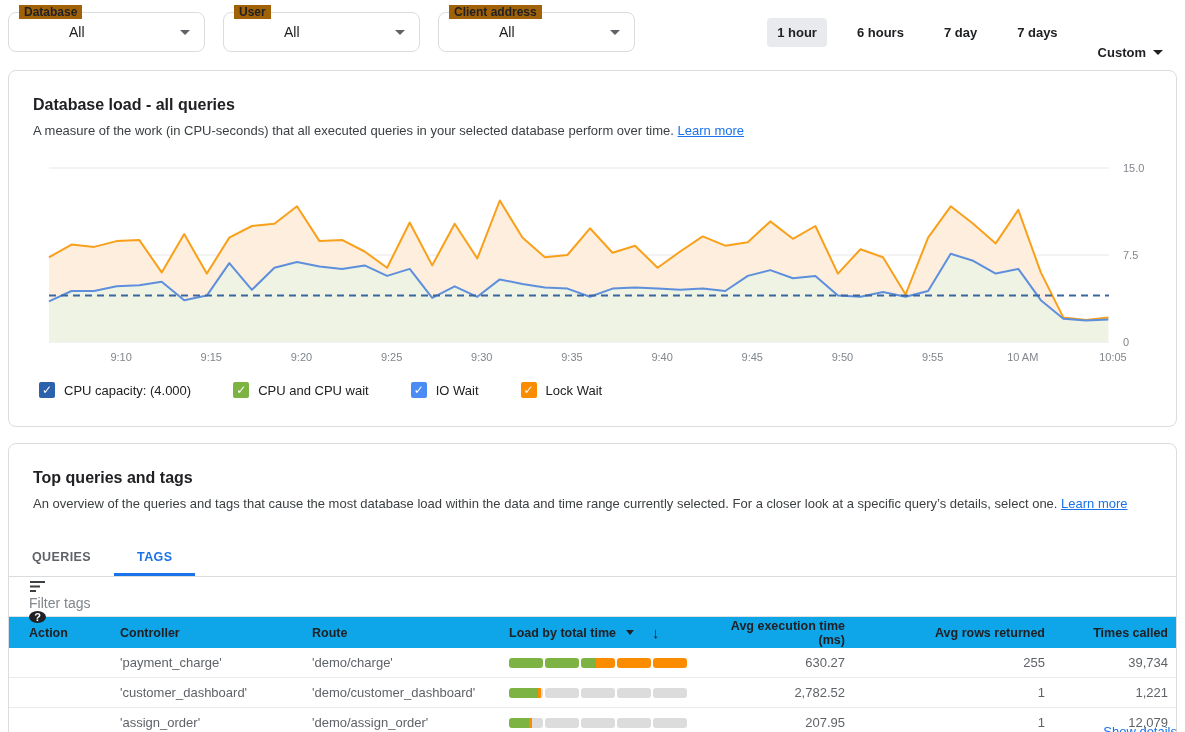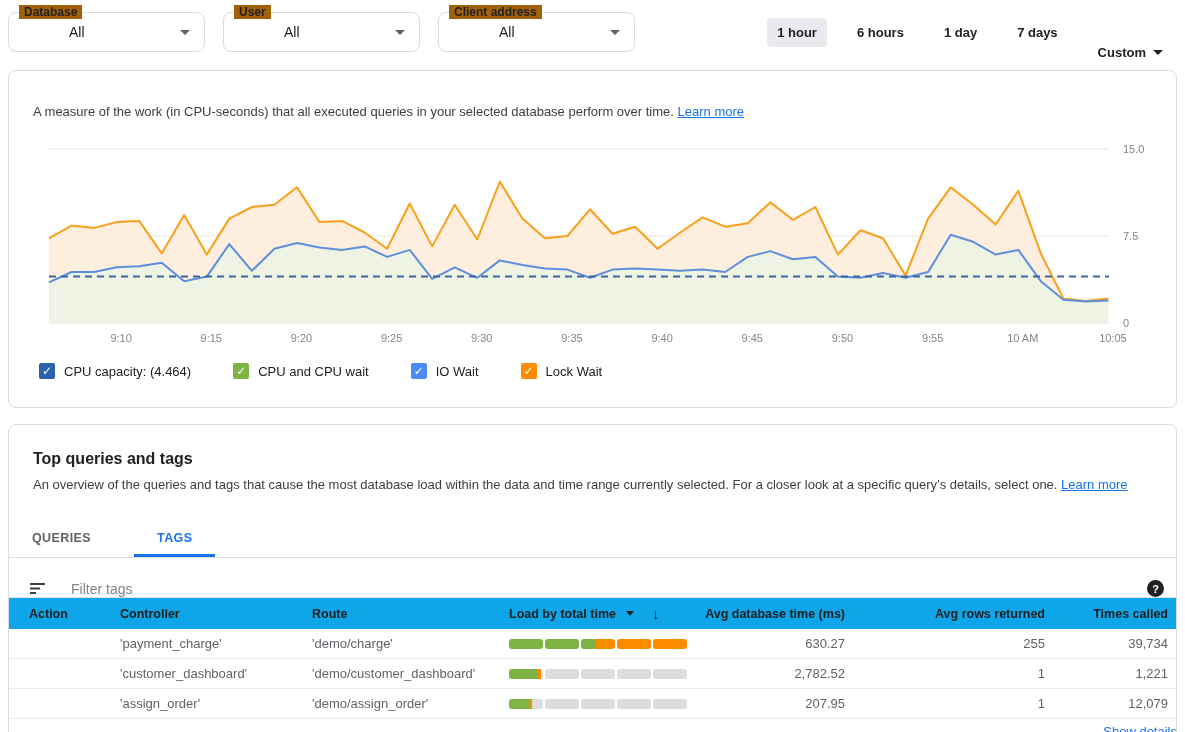--- a/index.html
+++ b/index.html
@@ -38,28 +38,28 @@
   svg#load-chart { display:block; margin-top:16px; }
   text.axis-lbl { font-size:11px; fill:#80868b; font-family:"Liberation Sans","DejaVu Sans",sans-serif; }
   text.mid { text-anchor:middle; }
   .legend { display:flex; align-items:center; gap:42px; margin-top:14px; padding-left:6px; }
   .legend-item { display:flex; align-items:center; gap:9px; cursor:pointer; }
   .cb { width:16px; height:16px; border-radius:2px; color:#fff; font-size:12px; font-weight:700;
     display:flex; align-items:center; justify-content:center; line-height:16px; }
   .lg-lbl { font-size:13px; color:#202124; }
 
   
-  .tabs { display:flex; margin-top:27px; border-bottom:1px solid #dadce0; height:37px;gap:20px; }
+  .tabs { display:flex; margin-top:27px; border-bottom:1px solid #dadce0; height:37px; }
   .tab { padding:0 23px; display:flex; align-items:center; font-size:12.5px; font-weight:700;
     letter-spacing:.4px; color:#5f6368; cursor:pointer; border-bottom:3px solid transparent; }
   .tab.active { color:#1a73e8; border-bottom-color:#1a73e8; }
 
   
-  .filter-row { display:flex; align-items:flex-end; height:40px; padding:0 12px 0 20px;
-    border-bottom:1px solid #e0e0e0; }
+  .filter-row { display:flex; align-items:flex-start; height:40px; padding:0 12px 0 20px;
+    border-bottom:1px solid #e0e0e0;flex-direction:column; }
   .filter-icon { margin-right:24px; display:flex; }
   .filter-input { border:none; outline:none; font-family:inherit; font-size:14px; color:#202124;
     flex:1; background:transparent; }
   .filter-input::placeholder { color:#80868b; }
   .help-icon { width:17px; height:17px; border-radius:50%; background:#202124; color:#fff;
     font-size:11px; font-weight:700; display:flex; align-items:center; justify-content:center;
     cursor:pointer; }
 
   
   .tgrid { display:grid; grid-template-columns:91px 192px 197px 196px 140px 200px 1fr;
@@ -94,30 +94,31 @@
       <span class="caret"></span>
     </div>
     <div class="select-field">
       <span class="fld-label">Client address</span>
       <span class="fld-value">All</span>
       <span class="caret"></span>
     </div>
     <div class="time-range">
       <button class="tr-opt selected">1 hour</button>
         <button class="tr-opt">6 hours</button>
-        <button class="tr-opt">1 day</button>
+        <button class="tr-opt">7 day</button>
         <button class="tr-opt">7 days</button>
         <div class="tr-custom">
         <span>Custom</span>
         <span class="caret"></span>
       </div>
     </div>
   </div>
 
   <div class="card card1">
+    <div class="card-title">Database load - all queries</div>
     <div class="card-desc">
       <span>A measure of the work (in CPU-seconds) that all executed queries in your selected database perform over time.</span>
       <a class="lnk">Learn more</a>
     </div>
     <svg id="load-chart" width="1121" height="212" viewBox="0 0 1121 212">
         <line x1="16" x2="1076" y1="186" y2="186" stroke="#e7e7e7" stroke-width="1"></line>
         <text x="1090" y="190" class="axis-lbl">0</text>
         <line x1="16" x2="1076" y1="99" y2="99" stroke="#e7e7e7" stroke-width="1"></line>
         <text x="1090" y="103" class="axis-lbl">7.5</text>
         <line x1="16" x2="1076" y1="12" y2="12" stroke="#e7e7e7" stroke-width="1"></line>
@@ -136,21 +137,21 @@
         <text x="1079.9470000000001" y="205" class="axis-lbl mid">10:05</text>
         <polygon points="16.0,145.4 38.5,135.0 61.1,135.0 83.6,130.3 106.2,129.2 128.7,125.7 151.2,144.2 173.8,139.6 196.3,107.1 218.9,133.8 241.4,111.8 264.0,106.0 286.5,110.6 309.0,112.9 331.6,109.4 354.1,119.9 376.7,112.9 399.2,141.9 421.7,130.3 444.3,140.8 466.8,123.4 489.4,128.0 511.9,131.5 534.4,132.6 557.0,140.8 579.5,132.6 602.1,131.5 624.6,132.6 647.2,133.8 669.7,132.6 692.2,135.0 714.8,119.9 737.3,114.1 759.9,122.2 782.4,119.9 804.9,139.6 827.5,140.8 850.0,136.1 872.6,140.8 895.1,135.0 917.7,97.8 940.2,104.8 962.7,117.6 985.3,112.9 1007.8,144.2 1030.4,162.8 1052.9,164.5 1075.4,163.4 1075.4,186 16.0,186" fill="#eef3e3"></polygon>
         <polygon points="16.0,101.3 38.5,88.6 61.1,90.9 83.6,85.1 106.2,83.9 128.7,116.4 151.2,78.1 173.8,117.6 196.3,81.6 218.9,70.0 241.4,67.7 264.0,50.3 286.5,85.1 309.0,83.9 331.6,95.5 354.1,111.8 376.7,66.5 399.2,109.4 421.7,67.7 444.3,102.5 466.8,44.5 489.4,81.6 511.9,101.3 534.4,99.0 557.0,72.3 579.5,96.7 602.1,89.7 624.6,111.8 647.2,95.5 669.7,80.4 692.2,89.7 714.8,86.2 737.3,65.4 759.9,82.8 782.4,70.0 804.9,117.6 827.5,93.2 850.0,101.3 872.6,138.4 895.1,81.6 917.7,50.3 940.2,67.7 962.7,87.4 985.3,53.8 1007.8,116.4 1030.4,161.6 1052.9,164.0 1075.4,161.6 1075.4,163.4 1052.9,164.5 1030.4,162.8 1007.8,144.2 985.3,112.9 962.7,117.6 940.2,104.8 917.7,97.8 895.1,135.0 872.6,140.8 850.0,136.1 827.5,140.8 804.9,139.6 782.4,119.9 759.9,122.2 737.3,114.1 714.8,119.9 692.2,135.0 669.7,132.6 647.2,133.8 624.6,132.6 602.1,131.5 579.5,132.6 557.0,140.8 534.4,132.6 511.9,131.5 489.4,128.0 466.8,123.4 444.3,140.8 421.7,130.3 399.2,141.9 376.7,112.9 354.1,119.9 331.6,109.4 309.0,112.9 286.5,110.6 264.0,106.0 241.4,111.8 218.9,133.8 196.3,107.1 173.8,139.6 151.2,144.2 128.7,125.7 106.2,129.2 83.6,130.3 61.1,135.0 38.5,135.0 16.0,145.4" fill="#fdeedd"></polygon>
         <polyline points="16.0,101.3 38.5,88.6 61.1,90.9 83.6,85.1 106.2,83.9 128.7,116.4 151.2,78.1 173.8,117.6 196.3,81.6 218.9,70.0 241.4,67.7 264.0,50.3 286.5,85.1 309.0,83.9 331.6,95.5 354.1,111.8 376.7,66.5 399.2,109.4 421.7,67.7 444.3,102.5 466.8,44.5 489.4,81.6 511.9,101.3 534.4,99.0 557.0,72.3 579.5,96.7 602.1,89.7 624.6,111.8 647.2,95.5 669.7,80.4 692.2,89.7 714.8,86.2 737.3,65.4 759.9,82.8 782.4,70.0 804.9,117.6 827.5,93.2 850.0,101.3 872.6,138.4 895.1,81.6 917.7,50.3 940.2,67.7 962.7,87.4 985.3,53.8 1007.8,116.4 1030.4,161.6 1052.9,164.0 1075.4,161.6" fill="none" stroke="#f9a01b" stroke-width="2" stroke-linejoin="round"></polyline>
         <polyline points="16.0,145.4 38.5,135.0 61.1,135.0 83.6,130.3 106.2,129.2 128.7,125.7 151.2,144.2 173.8,139.6 196.3,107.1 218.9,133.8 241.4,111.8 264.0,106.0 286.5,110.6 309.0,112.9 331.6,109.4 354.1,119.9 376.7,112.9 399.2,141.9 421.7,130.3 444.3,140.8 466.8,123.4 489.4,128.0 511.9,131.5 534.4,132.6 557.0,140.8 579.5,132.6 602.1,131.5 624.6,132.6 647.2,133.8 669.7,132.6 692.2,135.0 714.8,119.9 737.3,114.1 759.9,122.2 782.4,119.9 804.9,139.6 827.5,140.8 850.0,136.1 872.6,140.8 895.1,135.0 917.7,97.8 940.2,104.8 962.7,117.6 985.3,112.9 1007.8,144.2 1030.4,162.8 1052.9,164.5 1075.4,163.4" fill="none" stroke="#5e8fdc" stroke-width="2" stroke-linejoin="round"></polyline>
         <line x1="16" x2="1076" y1="139.6" y2="139.6" stroke="#3a679f" stroke-width="2" stroke-dasharray="7 5"></line>
       </svg>
     <div class="legend" id="legend">
         <div class="legend-item">
           <span class="cb" style="background: rgb(42, 98, 172);">✓</span>
-          <span class="lg-lbl">CPU capacity: (4.464)</span>
+          <span class="lg-lbl">CPU capacity: (4.000)</span>
         </div>
         <div class="legend-item">
           <span class="cb" style="background: rgb(124, 179, 66);">✓</span>
           <span class="lg-lbl">CPU and CPU wait</span>
         </div>
         <div class="legend-item">
           <span class="cb" style="background: rgb(75, 139, 244);">✓</span>
           <span class="lg-lbl">IO Wait</span>
         </div>
         <div class="legend-item">
@@ -186,21 +187,21 @@
 
     <div class="tgrid thead">
       <div class="hcell">Action</div>
       <div class="hcell">Controller</div>
       <div class="hcell">Route</div>
       <div class="hcell">
         <span>Load by total time</span>
         <span class="sort-caret"></span>
         <span class="sort-arrow">↓</span>
       </div>
-      <div class="hcell num">Avg database time (ms)</div>
+      <div class="hcell num">Avg execution time (ms)</div>
       <div class="hcell num">Avg rows returned</div>
       <div class="hcell num">Times called</div>
     </div>
 
     <div id="tbl-body">
         <div class="tgrid trow">
           <div class="tcell "></div>
           <div class="tcell ">'payment_charge'</div>
           <div class="tcell ">'demo/charge'</div>
           <div class="tcell">

